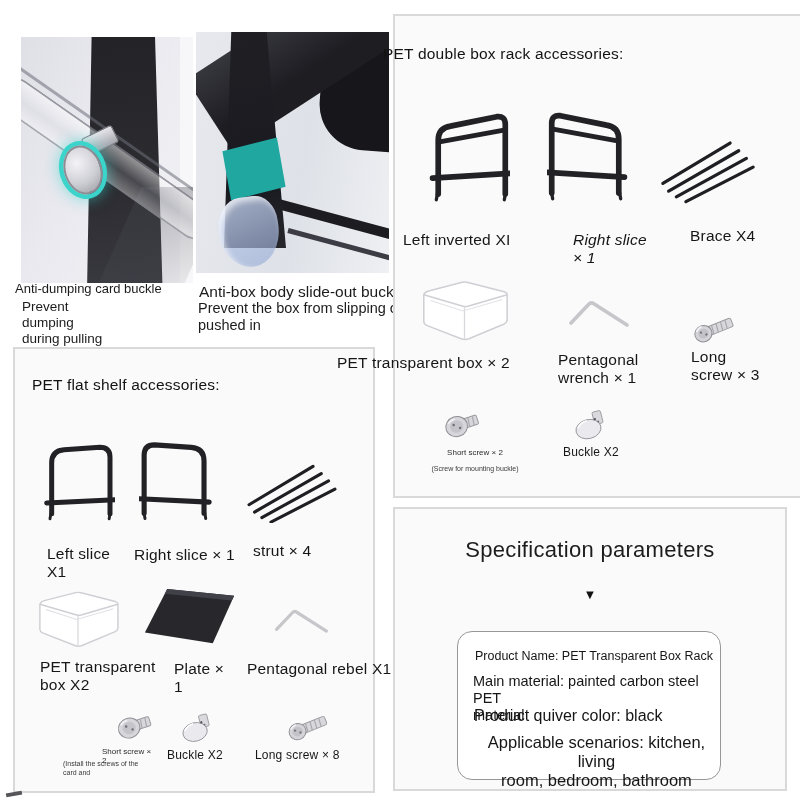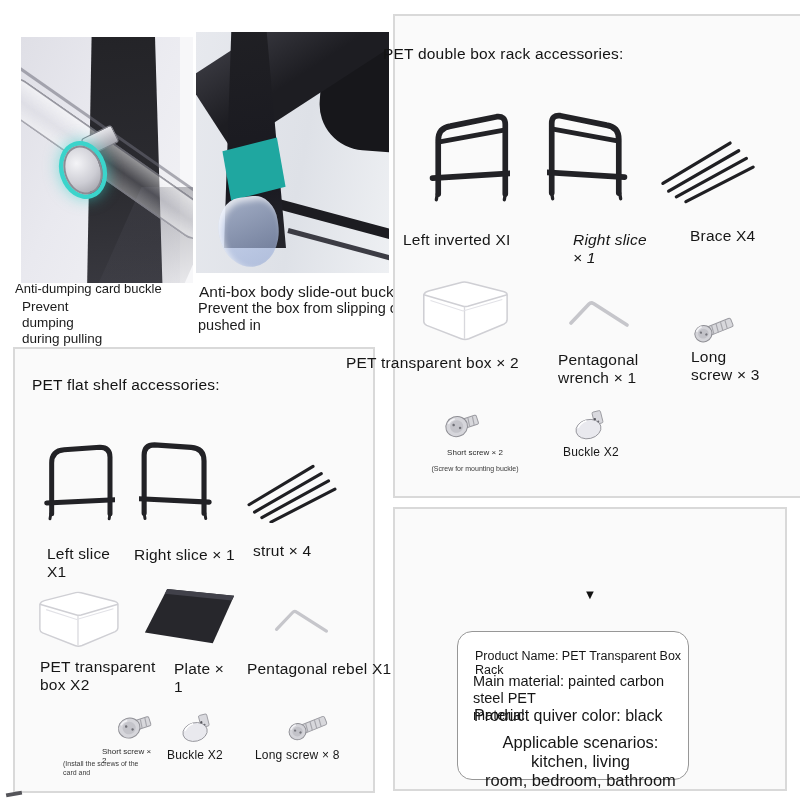--- a/index.html
+++ b/index.html
@@ -70,21 +70,21 @@
     box-shadow:inset 3px 4px 6px rgba(255,255,255,.7);}
   
   .cap{position:absolute;color:#1b1b1b;}
   #cap1{left:15px;top:281px;font-size:13px;}
   #desc1{left:22px;top:299px;width:96px;font-size:13.5px;line-height:1.17;white-space:pre-line;}
   #cap2{left:199px;top:283px;font-size:15.5px;}
   #desc2{left:198px;top:300px;width:310px;font-size:14.5px;line-height:1.2;white-space:pre-line;}
   
   .spec-title{position:absolute;left:0;right:0;top:28px;text-align:center;font-size:22px;color:#1c1c1c;letter-spacing:.3px;}
   .spec-arrow{position:absolute;left:0;right:0;top:78px;text-align:center;font-size:13px;color:#111;}
-  .spec-box{position:absolute;left:62px;top:122px;width:232px;height:149px;background:#ffffff;
+  .spec-box{position:absolute;left:62px;top:122px;width:264px;height:149px;background:#ffffff;
     border:1.5px solid #979797;border-radius:15px;box-sizing:border-box;}
   .spec-row{position:absolute;color:#161616;white-space:pre-line;}
   .r1{left:17px;top:17px;font-size:12.5px;}
   .r2{left:15px;top:41px;font-size:14.5px;line-height:1.18;}
   .r3{left:16px;top:75px;font-size:16px;}
   .r4{left:15px;top:101px;font-size:16.5px;line-height:1.15;text-align:center;}
   .corner-mark{position:absolute;left:6px;top:792px;width:16px;height:4px;background:#55555a;transform:rotate(-10deg);}
 </style>
 </head>
 <body>
@@ -178,21 +178,21 @@
         <path d="M23 14.5 L22 23.5 M28 14.5 L27 23.5 M33 14.5 L32 23.5 M38 14.5 L37 23.5" stroke="#a6a6ac" stroke-width="1.2"></path>
         <ellipse cx="12" cy="19" rx="9" ry="8.5" fill="#d4d4d9" stroke="#8e8e94"></ellipse>
         <ellipse cx="12" cy="19" rx="5.5" ry="5" fill="#c2c2c8"></ellipse>
         <circle cx="10" cy="17" r="1.2" fill="#74747b"></circle>
             <circle cx="14.5" cy="21" r="1.2" fill="#74747b"></circle>
         <path d="M6 14.5 Q9 11.5 13 11.7" stroke="#f3f3f6" stroke-width="1.6" fill="none"></path>
       </g>
         </svg>
     </div>
 
-    <div class="lbl nowrap" style="left:-58px;top:338px;width:185px;margin-left:9px;">PET transparent box × 2</div>
+    <div class="lbl nowrap" style="left:-58px;top:338px;width:185px;">PET transparent box × 2</div>
     <div class="lbl" style="left:163px;top:335px;width:95px;">Pentagonal
 wrench × 1</div>
     <div class="lbl" style="left:296px;top:332px;width:85px;">Long
 screw × 3</div>
 
     <div class="art" style="left:48px;top:390px;width:40px;height:37px;">
       <svg viewBox="0 0 42 38">
           <g transform="rotate(-18 21 19)">
         <rect x="23" y="13.5" width="14" height="10" rx="1.5" fill="#d8d8dc" stroke="#9a9aa0"></rect>
         <path d="M28 14 L27 23 M33 14 L32 23" stroke="#a6a6ac" stroke-width="1.2"></path>
@@ -324,20 +324,21 @@
 
     <div class="lbl lbl-sm" style="left:87px;top:398px;width:70px;">Short screw ×
 2</div>
     <div class="lbl lbl-xs" style="left:48px;top:411px;width:100px;">(Install the screws of the
 card and</div>
     <div class="lbl lbl-lg" style="left:152px;top:399px;width:90px;">Buckle X2</div>
     <div class="lbl lbl-lg nowrap" style="left:240px;top:399px;width:130px;">Long screw × 8</div>
   </section>
 
   <section class="panel" id="panel-spec">
+    <div class="spec-title">Specification parameters</div>
     <div class="spec-arrow">▼</div>
     <div class="spec-box">
       <div class="spec-row r1">Product Name: PET Transparent Box Rack</div>
       <div class="spec-row r2">Main material: painted carbon steel PET
 material</div>
       <div class="spec-row r3">Product quiver color: black</div>
       <div class="spec-row r4">Applicable scenarios: kitchen, living
 room, bedroom, bathroom</div>
     </div>
   </section>

